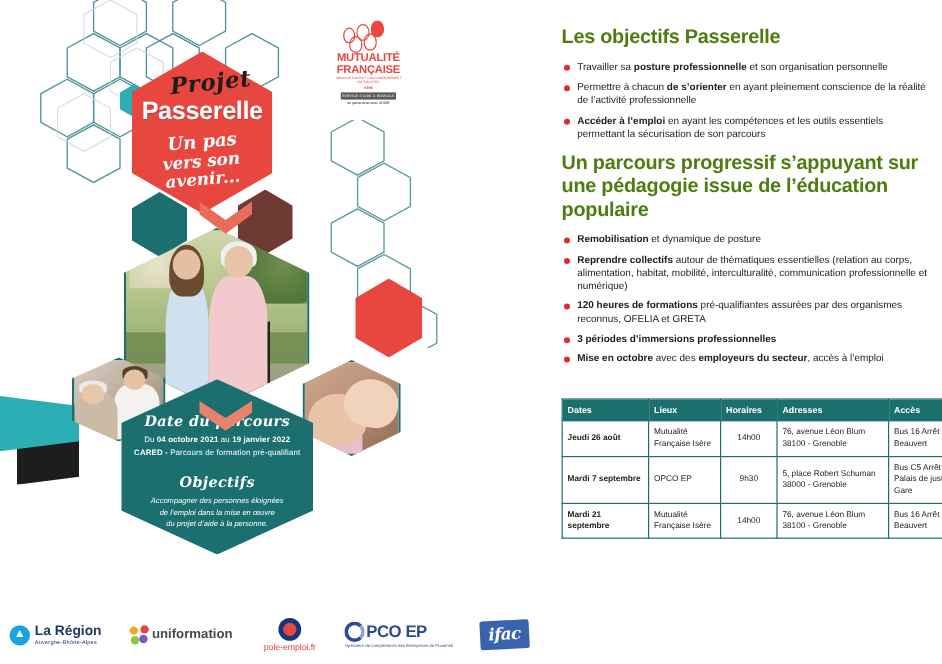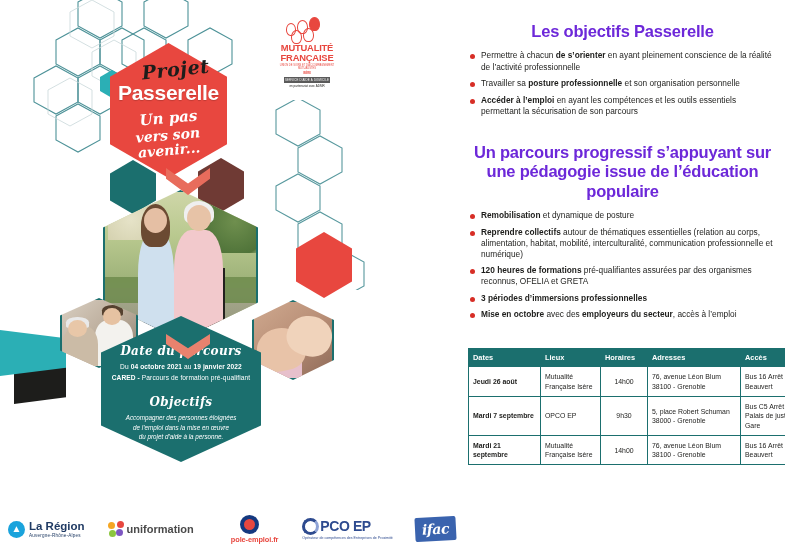--- a/index.html
+++ b/index.html
@@ -290,21 +290,21 @@
   .pe-circ {
     width: 19px; height: 19px; border-radius: 50%;
     background: #14387F; margin: 0 auto 1px auto;
     position: relative;
   }
   .pe-circ:after {
     content:""; position:absolute; left:4px; top:4px;
     width:11px; height:11px; border-radius:50%;
     background: #E8473F;
   }
-  .pe-txt { font-size: 7.4px; font-weight: 700; color: #E8473F; letter-spacing: -.1px; margin-left: 11px; }
+  .pe-txt { font-size: 7.4px; font-weight: 400; color: #E8473F; letter-spacing: -.1px; }
 
   #logo-opco { margin-left: 24px; display:block; text-align:center; }
   .opco-row { display:flex; align-items:center; }
   .opco-o {
     width: 17px; height: 17px; border-radius: 50%;
     border: 3px solid #2E4B8F; margin-right: 1px;
     border-right-color: #8FA3D6;
   }
   .opco-txt { font-size: 14px; font-weight: 700; color: #2E4B8F; letter-spacing: -.4px; }
   .opco-sub { font-size: 3.6px; color: #2E4B8F; margin-top: 1px; line-height:1.25; }
@@ -320,47 +320,46 @@
   }
 
   
   #right-col {
     position: absolute;
     left: 460px; top: 0;
     width: 325px; height: 553px;
     padding: 22px 8px 0 8px;
   }
   .sec-title {
-    color: #6d28d9;
+    color: #4d7c0f;
     font-weight: 700;
     font-size: 16.5px;
     line-height: 1.18;
     letter-spacing: -.2px;
-    text-align: center;
   }
   .bullets { margin-top: 9px; }
   .bullet-row {
     display: flex;
     align-items: flex-start;
     margin-bottom: 5.5px;
   }
   .bdot {
     width: 5px; height: 5px; border-radius: 50%;
     background: #D72E26;
     flex: 0 0 5px;
     margin: 4px 6px 0 2px;
   }
   .btext {
     font-size: 8.3px;
     line-height: 1.33;
     color: #1d1d1b;
   }
   .btext b { font-weight: 700; }
 
-  #sec2 { margin-top: 26px; }
+  #sec2 { margin-top: 10px; }
   #sec3 { margin-top: 28px; text-align: center; }
   #sec3 .sec-title { font-size: 17px; }
 
   
   #info-table {
     margin-top: 11px;
     border-collapse: collapse;
     width: 309px;
     table-layout: fixed;
     text-align: left;
@@ -579,25 +578,25 @@
     </div>
   </div>
 
   <div id="right-col">
 
     <div id="sec1">
       <div class="sec-title">Les objectifs Passerelle</div>
       <div class="bullets" id="list-objectifs">
           <div class="bullet-row">
             <span class="bdot"></span>
+            <div class="btext"><span>Travailler sa </span><b>posture professionnelle</b><span> et son organisation personnelle</span></div>
+          </div>
+          <div class="bullet-row">
+            <span class="bdot"></span>
             <div class="btext"><span>Permettre à chacun </span><b>de s’orienter</b><span> en ayant pleinement conscience de la réalité de l’activité professionnelle</span></div>
-          </div>
-          <div class="bullet-row">
-            <span class="bdot"></span>
-            <div class="btext"><span>Travailler sa </span><b>posture professionnelle</b><span> et son organisation personnelle</span></div>
           </div>
           <div class="bullet-row">
             <span class="bdot"></span>
             <div class="btext"><b>Accéder à l’emploi</b><span> en ayant les compétences et les outils essentiels permettant la sécurisation de son parcours</span></div>
           </div>
         </div>
     </div>
 
     <div id="sec2">
       <div class="sec-title">Un parcours progressif s’appuyant sur une pédagogie issue de l’éducation populaire</div>

